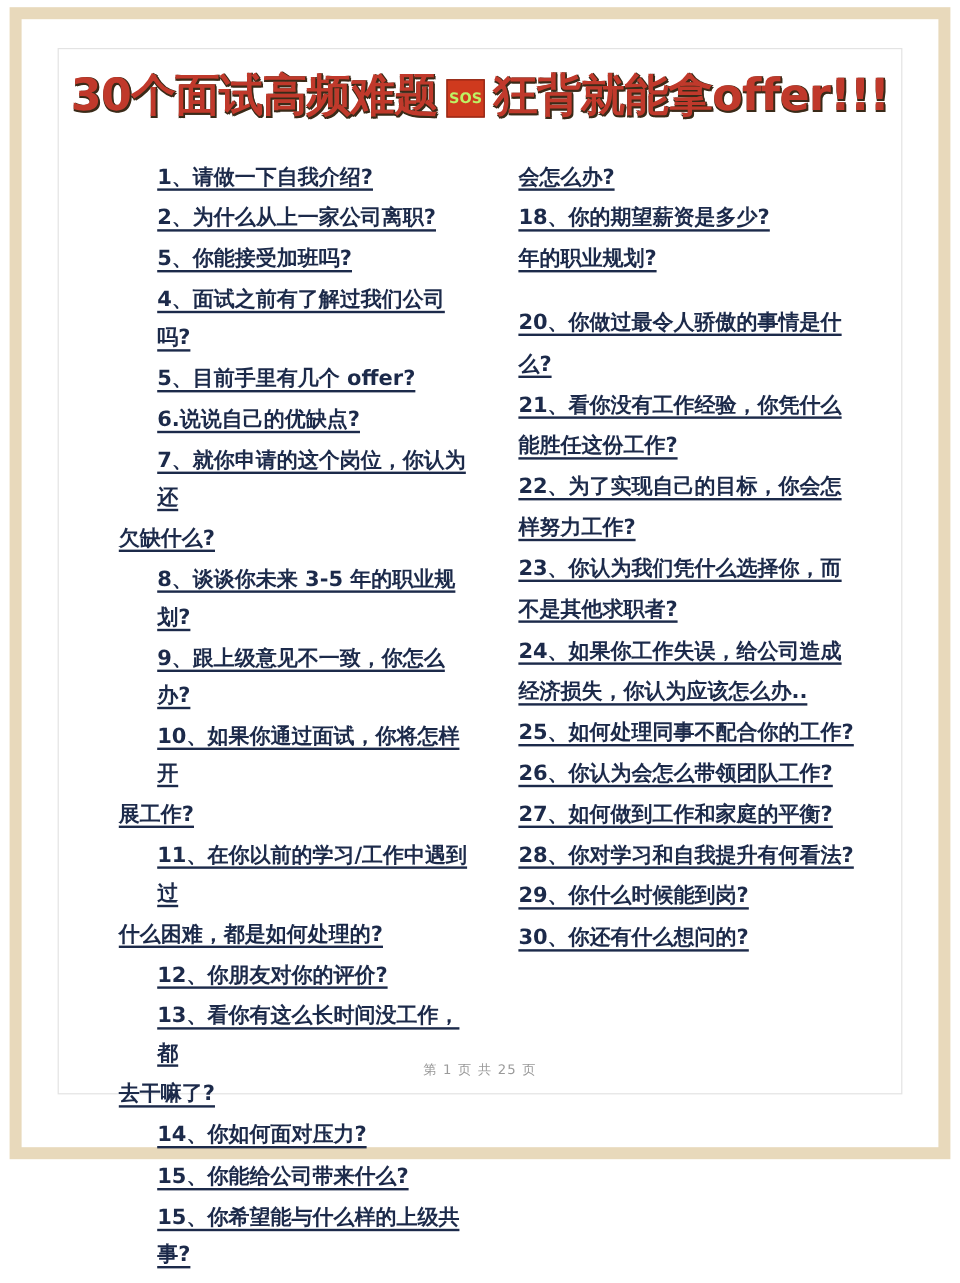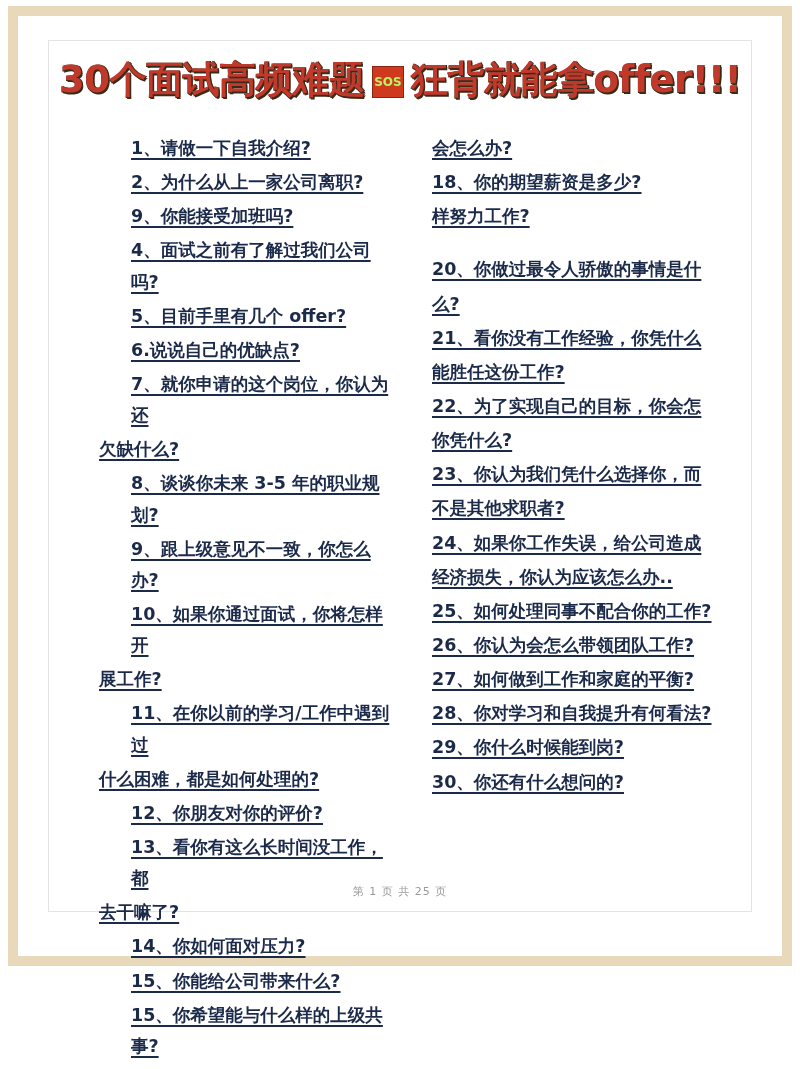--- a/index.html
+++ b/index.html
@@ -149,21 +149,21 @@
           <span class="title-text title-left">30个面试高频难题</span>
           <span class="sos-badge">SOS</span>
           <span class="title-text title-right">狂背就能拿offer!!!</span>
         </div>
 
         <div class="columns">
 
           <div class="col col-left">
             <div class="q">1、请做一下自我介绍?</div>
             <div class="q">2、为什么从上一家公司离职?</div>
-            <div class="q">9、你能接受加班吗?</div>
+            <div class="q">5、你能接受加班吗?</div>
             <div class="q">4、面试之前有了解过我们公司吗?</div>
             <div class="q">5、目前手里有几个 offer?</div>
             <div class="q">6.说说自己的优缺点?</div>
             <div class="q">7、就你申请的这个岗位，你认为还</div>
             <div class="q continuation">欠缺什么?</div>
             <div class="q">8、谈谈你未来 3-5 年的职业规划?</div>
             <div class="q">9、跟上级意见不一致，你怎么办?</div>
             <div class="q">10、如果你通过面试，你将怎样开</div>
             <div class="q continuation">展工作?</div>
             <div class="q">11、在你以前的学习/工作中遇到过</div>
@@ -173,27 +173,27 @@
             <div class="q continuation">去干嘛了?</div>
             <div class="q">14、你如何面对压力?</div>
             <div class="q">15、你能给公司带来什么?</div>
             <div class="q">15、你希望能与什么样的上级共事?</div>
             <div class="q">3、如果最后我们没有录用你，你</div>
           </div>
 
           <div class="col col-right">
             <div class="q continuation">会怎么办?</div>
             <div class="q">18、你的期望薪资是多少?</div>
-            <div class="q continuation">样努力工作?</div>
+            <div class="q continuation">年的职业规划?</div>
             <div class="q gap-above">20、你做过最令人骄傲的事情是什</div>
             <div class="q continuation">么?</div>
             <div class="q">21、看你没有工作经验，你凭什么</div>
             <div class="q continuation">能胜任这份工作?</div>
             <div class="q">22、为了实现自己的目标，你会怎</div>
-            <div class="q continuation">你凭什么?</div>
+            <div class="q continuation">样努力工作?</div>
             <div class="q">23、你认为我们凭什么选择你，而</div>
             <div class="q continuation">不是其他求职者?</div>
             <div class="q">24、如果你工作失误，给公司造成</div>
             <div class="q continuation">经济损失，你认为应该怎么办..</div>
             <div class="q">25、如何处理同事不配合你的工作?</div>
             <div class="q">26、你认为会怎么带领团队工作?</div>
             <div class="q">27、如何做到工作和家庭的平衡?</div>
             <div class="q">28、你对学习和自我提升有何看法?</div>
             <div class="q">29、你什么时候能到岗?</div>
             <div class="q">30、你还有什么想问的?</div>

